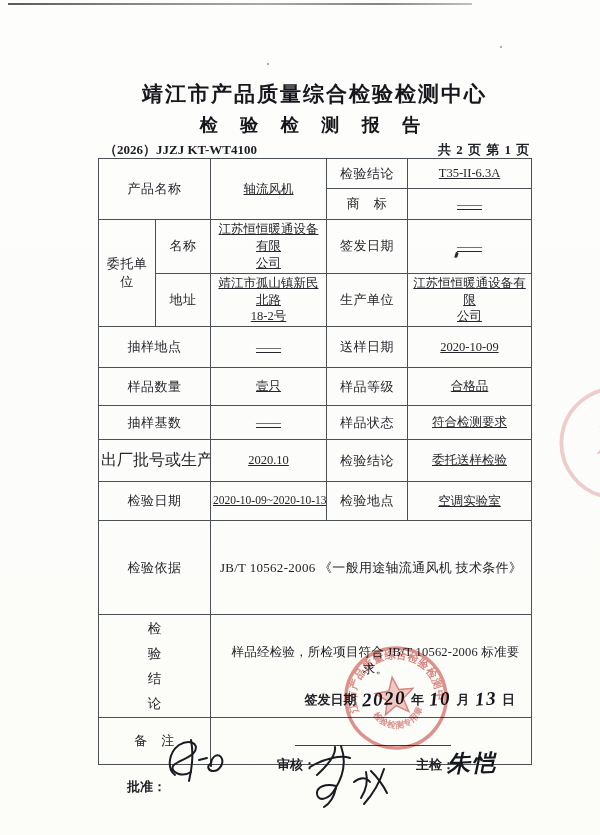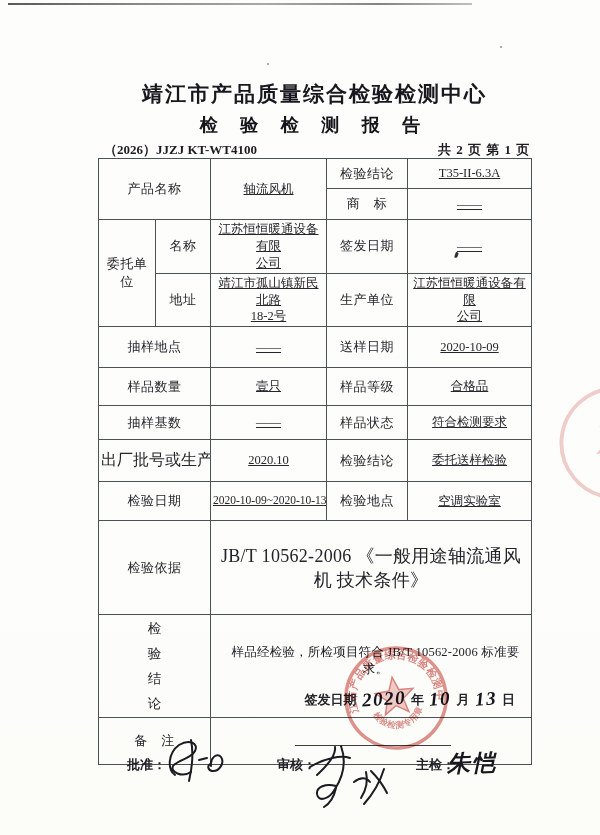--- a/index.html
+++ b/index.html
@@ -18,21 +18,21 @@
   .page-info{position:absolute;top:141px;left:438px;font-size:13px;font-weight:600;color:#1d1d24;letter-spacing:1px;}
 
   table.report{position:absolute;left:98px;top:158px;width:433px;border-collapse:collapse;table-layout:fixed;}
   table.report td{border:1px solid #4c5156;vertical-align:middle;text-align:center;
     padding:1px 2px;overflow:hidden;}
   td.lbl{font-size:13px;color:#26262c;letter-spacing:.5px;}
   td.val{font-size:12.5px;color:#26262c;white-space:pre-line;line-height:1.35;text-decoration:underline;}
   td.tight{font-size:16px;letter-spacing:0;white-space:nowrap;}
   td.smallval{font-size:11.5px;white-space:nowrap;}
   .v-label{width:16px;margin:0 auto;line-height:25px;font-size:13.5px;word-break:break-all;letter-spacing:0;}
-  td.basis-cell{text-align:left;padding-left:12px;font-size:18px;letter-spacing:.3px;}
+  td.basis-cell{text-align:left;padding-left:12px;font-size:13px;letter-spacing:.3px;}
   td.conclusion-cell{position:relative;text-align:left;vertical-align:top;}
   .conclusion-text{margin:20px 6px 0 15px;font-size:12.5px;letter-spacing:.2px;}
   .issue-line{margin-top:9px;text-align:right;padding-right:14px;font-size:13px;font-weight:600;white-space:nowrap;}
   .hw{display:inline-block;font-style:italic;font-weight:600;font-size:19px;
       transform:rotate(-4deg) translateY(1px);letter-spacing:1.5px;color:#15151d;margin:0 2px;}
   td.remark-cell{position:relative;}
   .remark-line{position:absolute;top:27px;left:84px;width:156px;border-top:1.5px solid #3c3c42;}
 
   .sig-label{position:absolute;font-size:13px;font-weight:600;color:#202027;}
   .sig-svg{position:absolute;}
@@ -177,21 +177,21 @@
       <polygon points="54,34 59,47.1 73,47.8 62.1,56.6 65.8,70.2 54,62.5 42.2,70.2 45.9,56.6 35,47.8 49,47.1" fill="#d4685f" fill-opacity="0.4" stroke="#cf5d55" stroke-width="1.5" opacity="0.75"></polygon>
       <defs>
         <path id="ringArc2" d="M 17.4 68.7 A 40 40 0 1 1 92.6 68.7" fill="none"></path>
       </defs>
       <text font-size="10.5" fill="#cf5d55" opacity="0.8" letter-spacing="0.5" font-weight="bold">
         <textPath href="#ringArc2" startOffset="50%" text-anchor="middle">靖江市产品质量综合检验检测中心</textPath>
       </text>
     </g>
   </svg>
 
-  <div class="sig-label" style="left:127px;top:756px;">批准：</div>
+  <div class="sig-label" style="left:127px;top:778px;">批准：</div>
   <svg class="sig-svg" style="left:160px;top:737px;" width="66" height="48" viewBox="0 0 66 48">
     <path d="M15 38 C7 32 8 16 19 8 C29 2 39 6 35 14 C31 22 17 23 13 29 C10 35 22 41 31 35"></path>
     <path d="M31 3 C33 13 33 27 29 44"></path>
     <path d="M39 23 L47 21"></path>
     <path d="M51 29 C50 21 57 15 61 20 C65 26 59 35 52 34 C48 33 47 29 50 27"></path>
   </svg>
 
   <div class="sig-label" style="left:277px;top:756px;">审核：</div>
   <svg class="sig-svg" style="left:305px;top:744px;" width="92" height="66" viewBox="0 0 92 66">
     <path d="M30 3 C31 10 25 19 12 31 M5 23 C20 14 36 11 45 14"></path>

